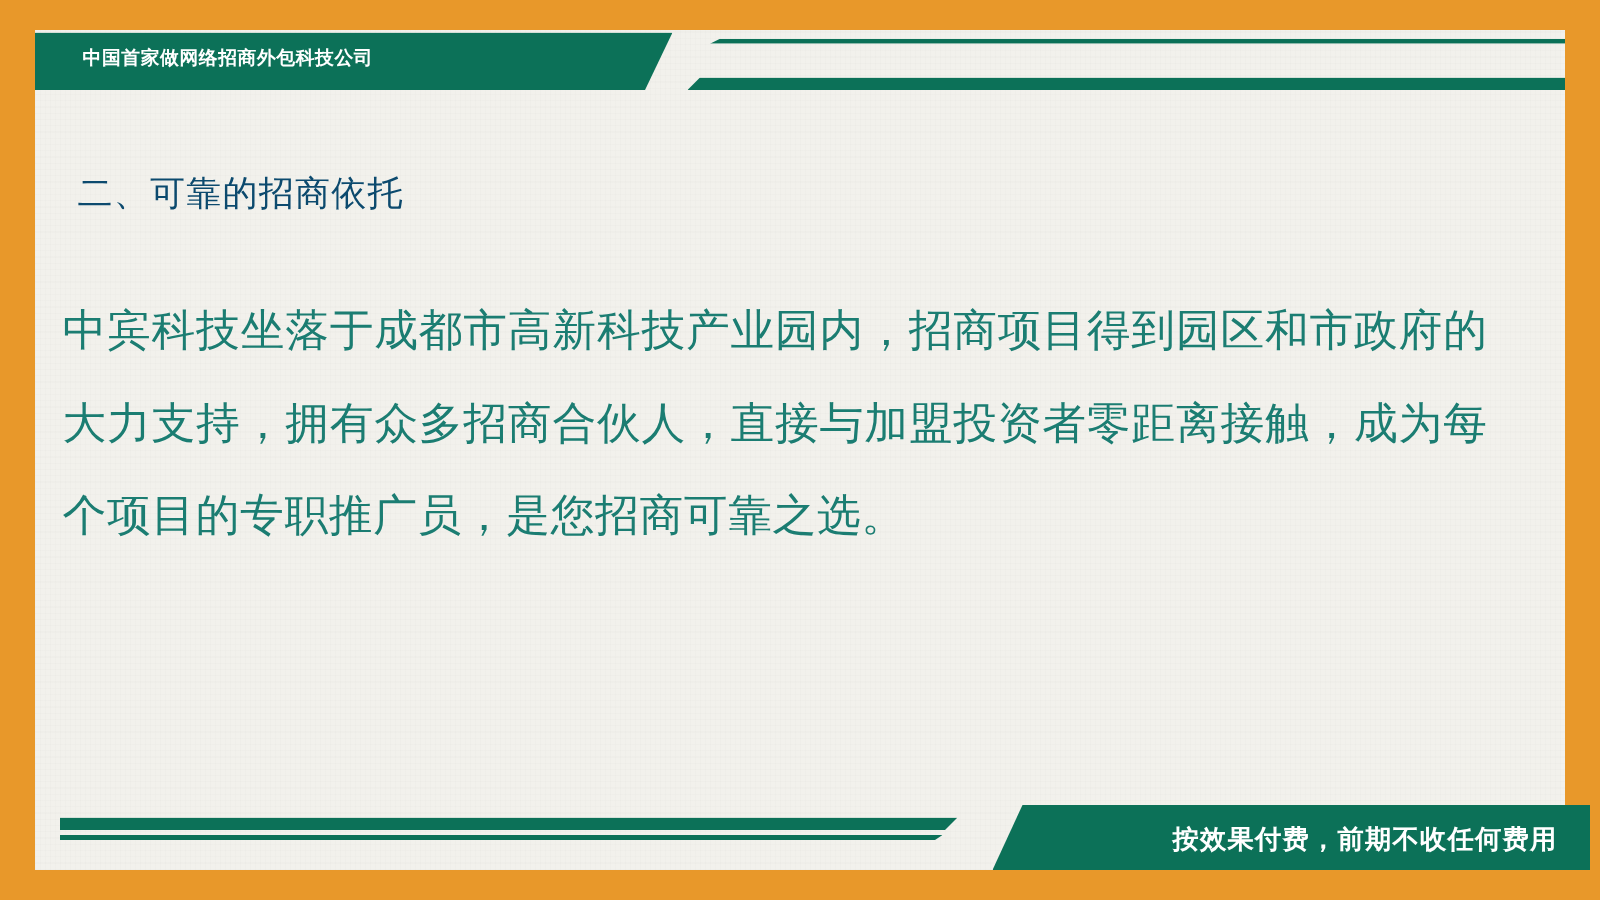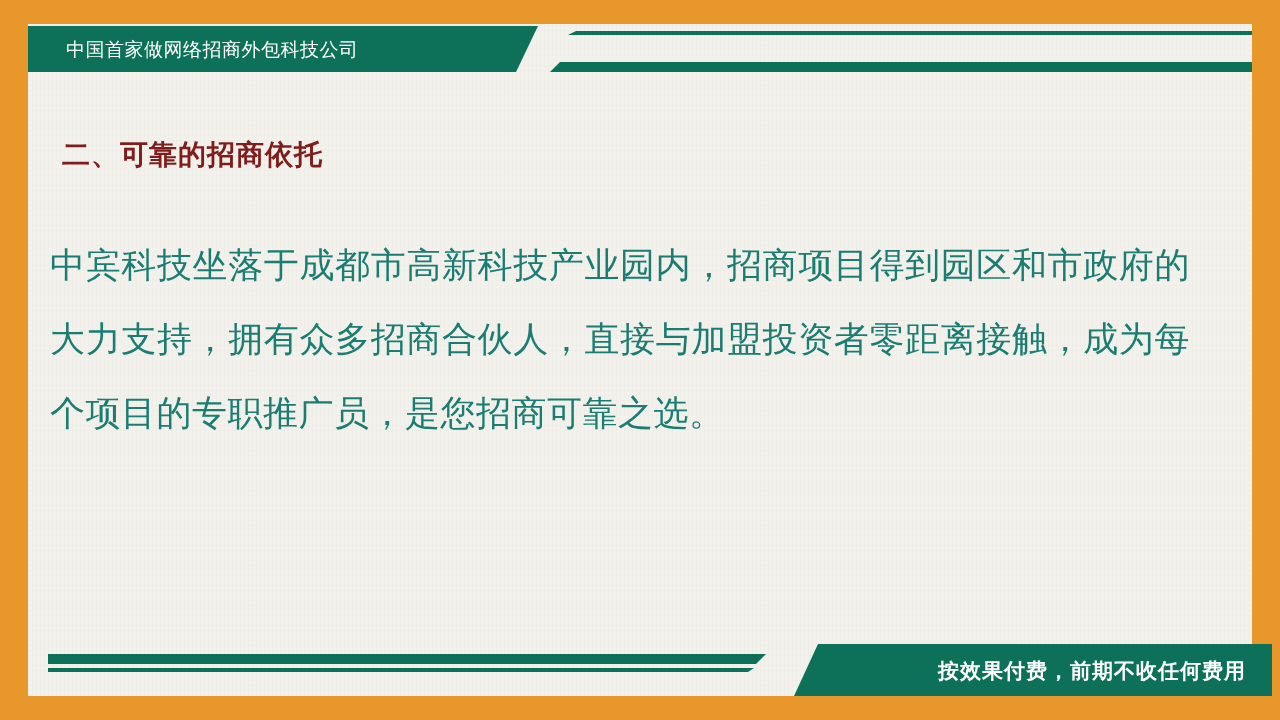--- a/index.html
+++ b/index.html
@@ -62,22 +62,22 @@
     width: 510px;
     height: 46px;
     background: #0C7158;
     clip-path: polygon(0 0, 510px 0, 488px 46px, 0 46px);
   }
   .header-title {
     position: absolute;
     left: 38px;
     top: 11px;
     color: #FFFFFF;
-    font-size: 19px;
-    font-weight: normal;
+    font-size: 15px;
+    font-weight: bold;
     letter-spacing: 0.5px;
     white-space: nowrap;
   }
   
   .header-line-top {
     position: absolute;
     left: 540px;
     top: 5px;
     width: 684px;
     height: 4px;
@@ -92,23 +92,23 @@
     height: 10px;
     background: #0C7158;
     clip-path: polygon(10px 0, 702px 0, 702px 10px, 0 10px);
   }
 
   
   .section-heading {
     position: absolute;
     left: 62px;
     top: 136px;
-    color: #7f1d1d;
+    color: #0c4a6e;
     font-size: 28px;
-    font-weight: bold;
+    font-weight: normal;
     letter-spacing: 1px;
     white-space: nowrap;
   }
 
   
   .body-text {
     position: absolute;
     left: 50px;
     top: 228px;
     width: 1140px;

